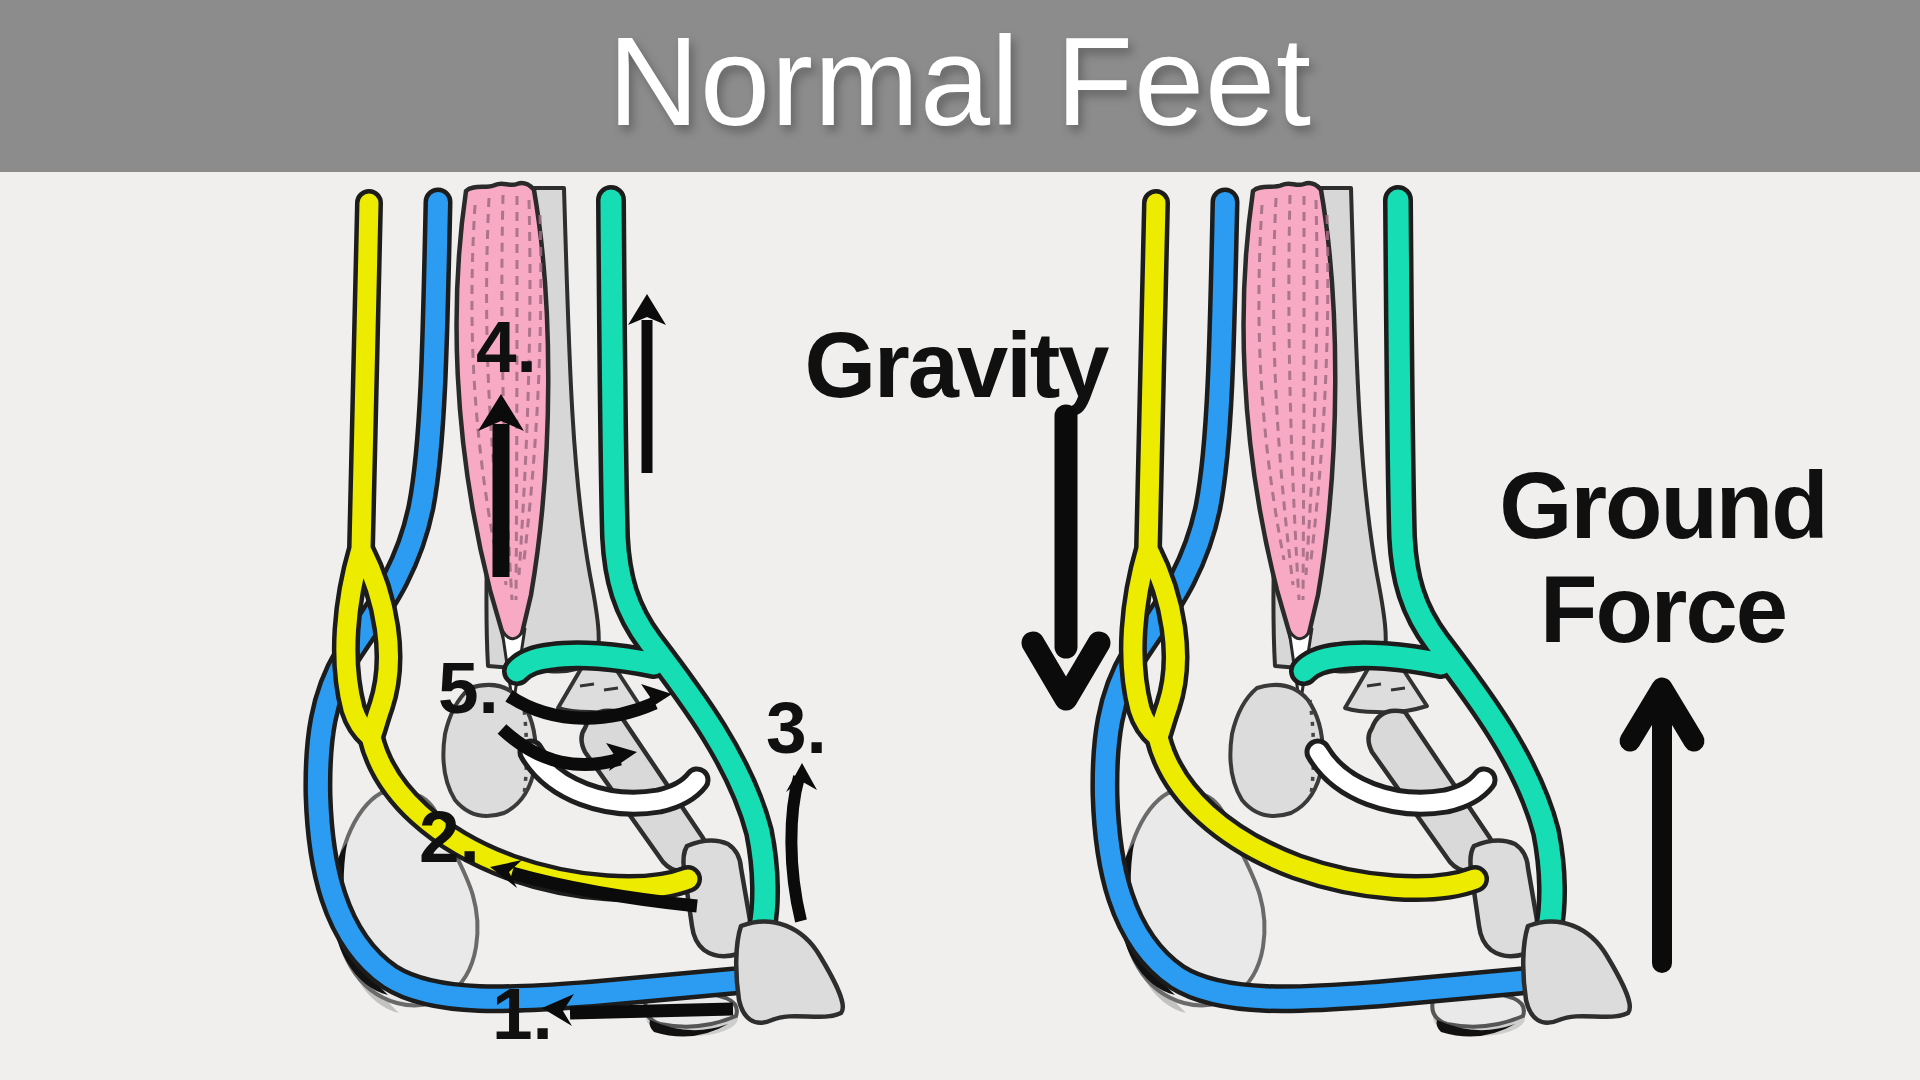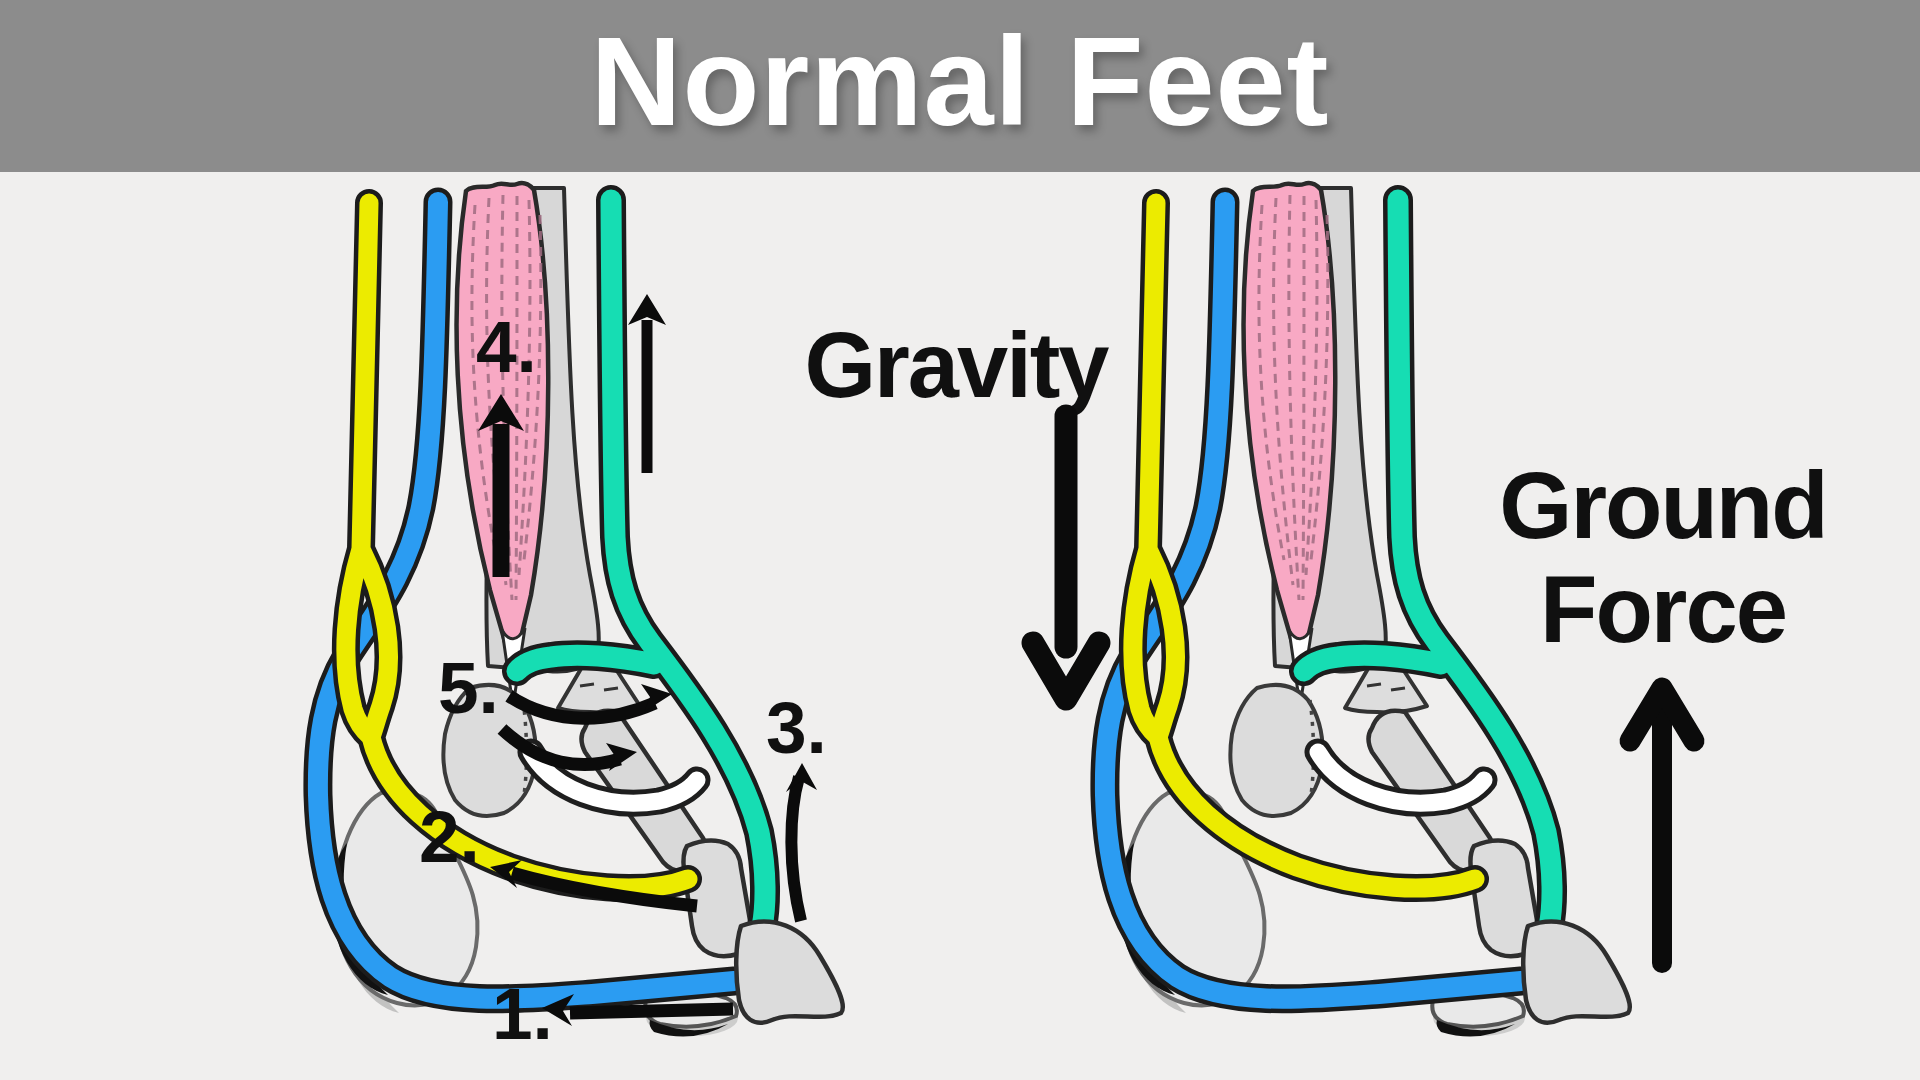--- a/index.html
+++ b/index.html
@@ -11,21 +11,21 @@
   }
   .header{
     position:absolute;left:0;top:0;width:1920px;height:172px;
     background:#8c8c8c;
     display:flex;align-items:center;justify-content:center;
     z-index:5;
   }
   .header .title{
     color:#ffffff;
     font-size:126px;
-    font-weight:bold;
+    font-weight:normal;
     letter-spacing:1px;
     text-shadow:4px 6px 10px rgba(0,0,0,0.28);
     line-height:1;
     padding-bottom:8px;
   }
   svg.canvas{position:absolute;left:0;top:0;z-index:1;}
   .lbl{
     font-family:"Liberation Sans",sans-serif;
     font-weight:bold;
     fill:#101010;

